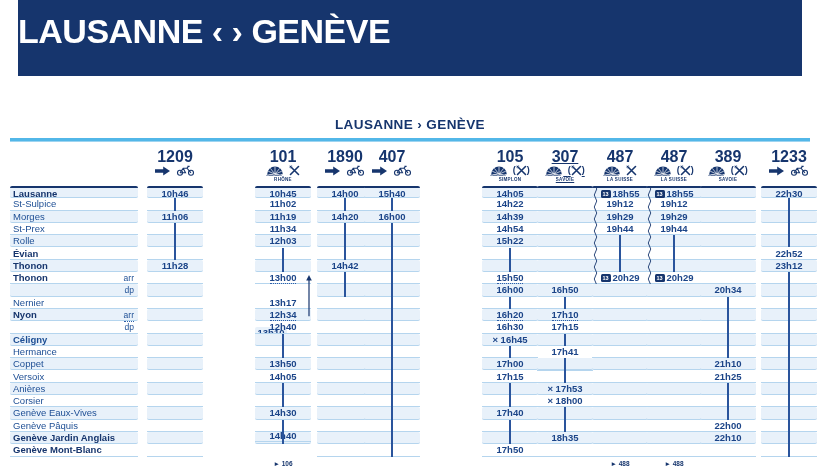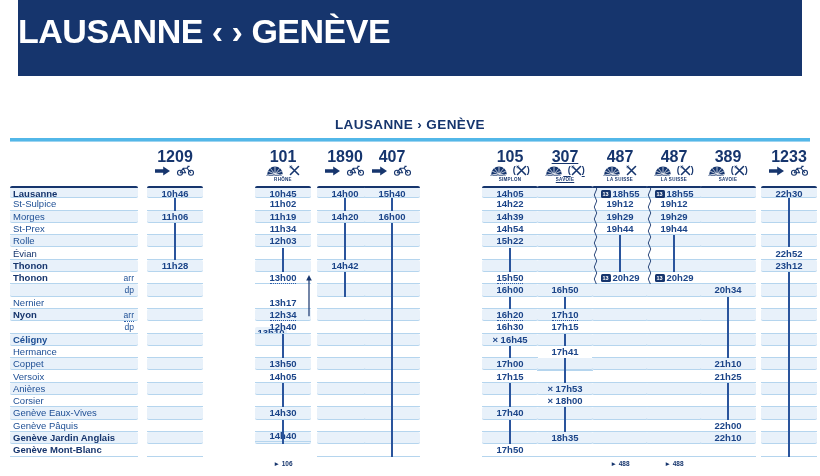--- a/index.html
+++ b/index.html
@@ -251,21 +251,21 @@
     <div class="abs cell pill" style="left: 147px; top: 235.2px; width: 56px; height: 12.3px;"></div>
     <div class="abs cell pill" style="left: 255px; top: 235.2px; width: 56px; height: 12.3px;"><span class="time">12h03</span></div>
     <div class="abs cell pill" style="left: 317px; top: 235.2px; width: 56px; height: 12.3px;"></div>
     <div class="abs cell pill" style="left: 364px; top: 235.2px; width: 56px; height: 12.3px;"></div>
     <div class="abs cell pill" style="left: 482px; top: 235.2px; width: 56px; height: 12.3px;"><span class="time">15h22</span></div>
     <div class="abs cell pill" style="left: 537px; top: 235.2px; width: 56px; height: 12.3px;"></div>
     <div class="abs cell pill" style="left: 592px; top: 235.2px; width: 56px; height: 12.3px;"></div>
     <div class="abs cell pill" style="left: 646px; top: 235.2px; width: 56px; height: 12.3px;"></div>
     <div class="abs cell pill" style="left: 700px; top: 235.2px; width: 56px; height: 12.3px;"></div>
     <div class="abs cell pill" style="left: 761px; top: 235.2px; width: 56px; height: 12.3px;"></div>
-    <div class="abs cell station" style="left: 10px; top: 247.5px; width: 128px; height: 12.3px;"><span style="font-weight:normal;color:#16356d">Évian</span></div>
+    <div class="abs cell station" style="left: 10px; top: 247.5px; width: 128px; height: 12.3px;"><span style="font-weight:bold;color:#16356d">Évian</span></div>
     <div class="abs cell" style="left: 147px; top: 247.5px; width: 56px; height: 12.3px;"></div>
     <div class="abs cell" style="left: 255px; top: 247.5px; width: 56px; height: 12.3px;"></div>
     <div class="abs cell" style="left: 317px; top: 247.5px; width: 56px; height: 12.3px;"></div>
     <div class="abs cell" style="left: 364px; top: 247.5px; width: 56px; height: 12.3px;"></div>
     <div class="abs cell" style="left: 482px; top: 247.5px; width: 56px; height: 12.3px;"></div>
     <div class="abs cell" style="left: 537px; top: 247.5px; width: 56px; height: 12.3px;"></div>
     <div class="abs cell" style="left: 592px; top: 247.5px; width: 56px; height: 12.3px;"></div>
     <div class="abs cell" style="left: 646px; top: 247.5px; width: 56px; height: 12.3px;"></div>
     <div class="abs cell" style="left: 700px; top: 247.5px; width: 56px; height: 12.3px;"></div>
     <div class="abs cell" style="left: 761px; top: 247.5px; width: 56px; height: 12.3px;"><span class="time">22h52</span></div>

